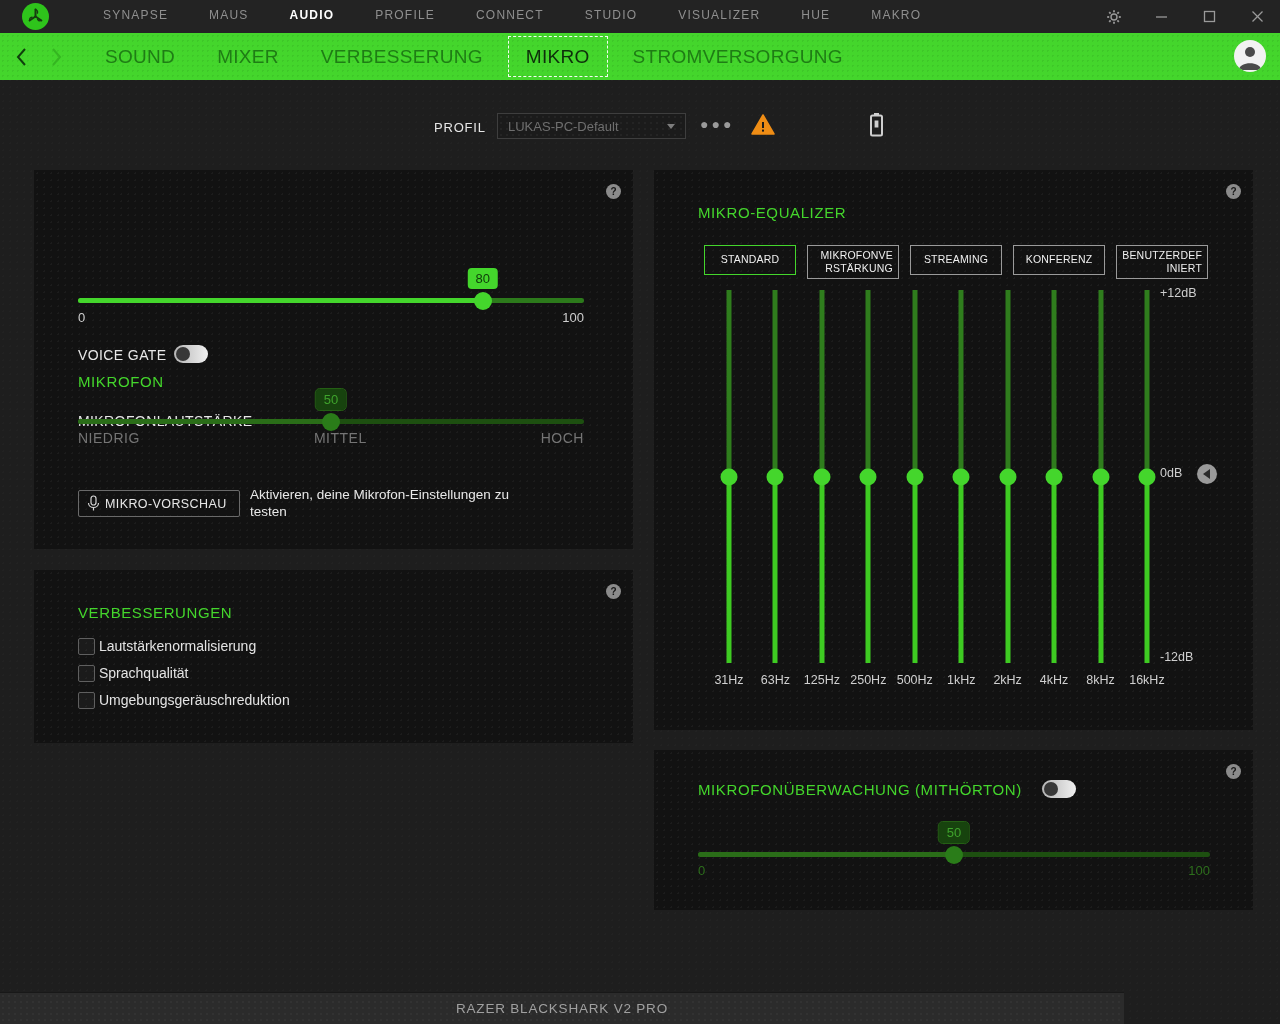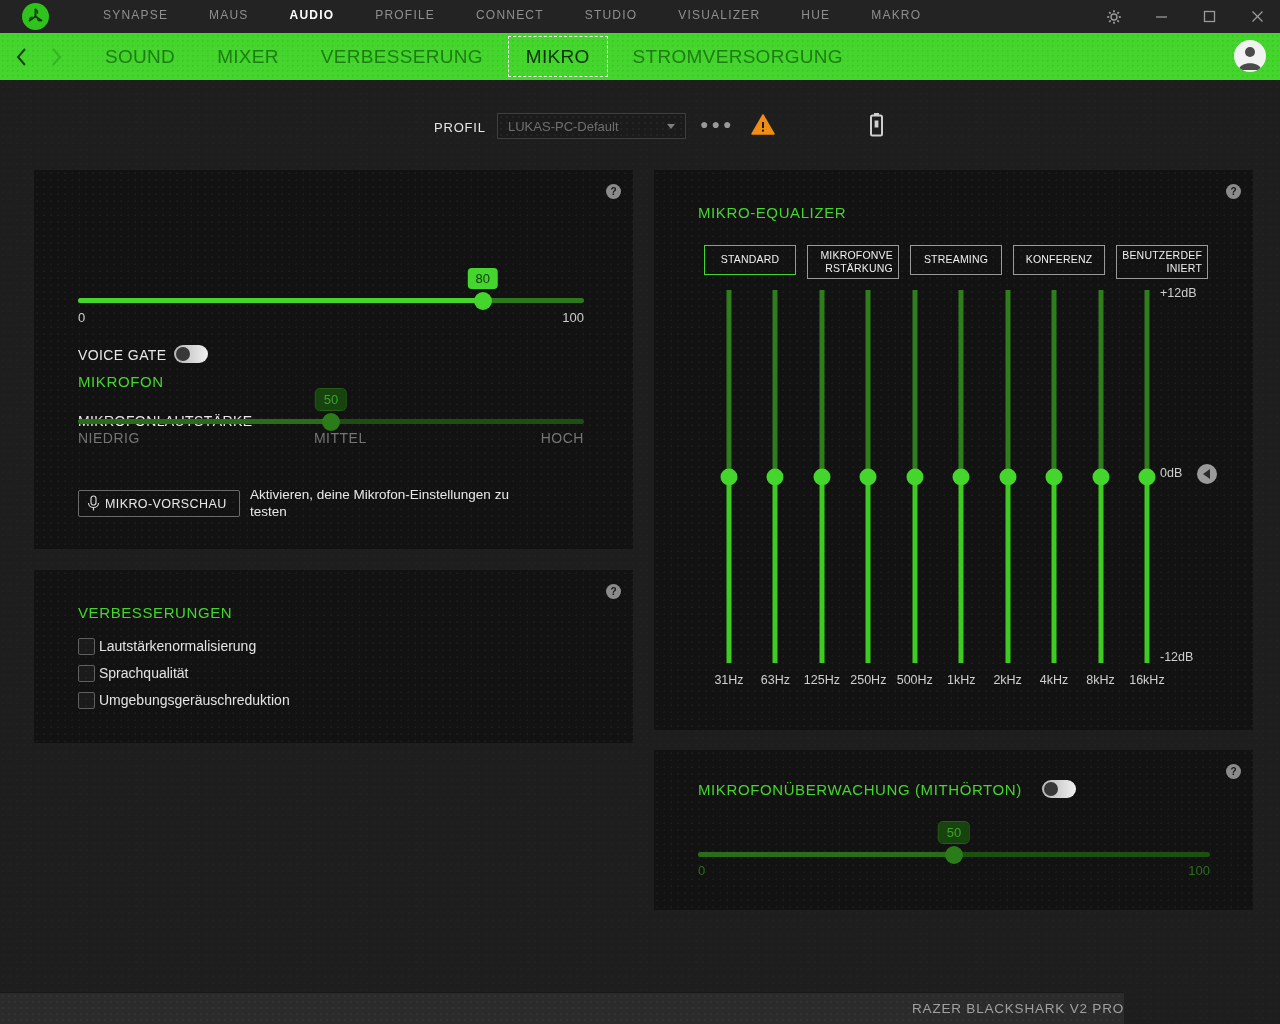--- a/index.html
+++ b/index.html
@@ -91,21 +91,21 @@
   .eq-reset { position:absolute; left:543px; top:294px; width:20px; height:20px; border-radius:50%; background:#9a9a9a; display:flex; align-items:center; justify-content:center; cursor:pointer; }
   .eq-reset .tri { width:0; height:0; border-top:5px solid transparent; border-bottom:5px solid transparent; border-right:7px solid #2b2b2b; margin-right:1px; }
 
   
   #mon-title-row { position:absolute; left:44px; top:30px; display:flex; align-items:center; gap:20px; }
   #mon-title-row .ttl { font-size:15px; letter-spacing:0.6px; color:#44d62c; white-space:nowrap; }
 
   
   .footer { position:absolute; left:0; top:992px; width:1124px; height:32px; background:#2b2b2b;
             background-image: radial-gradient(rgba(255,255,255,0.03) 1px, transparent 1px); background-size:6px 6px;
-            border-top:1px solid #181818; display:flex; align-items:center; justify-content:flex-end; }
+            border-top:1px solid #181818; display:flex; align-items:center; justify-content:center; }
   .footer span { font-size:13.5px; letter-spacing:0.8px; color:#a0a0a0; }
 </style>
 </head>
 <body>
 
 <div id="app">
 
   <div class="titlebar">
     <div class="logo-wrap">
       <svg width="19" height="19" viewBox="0 0 20 20">

